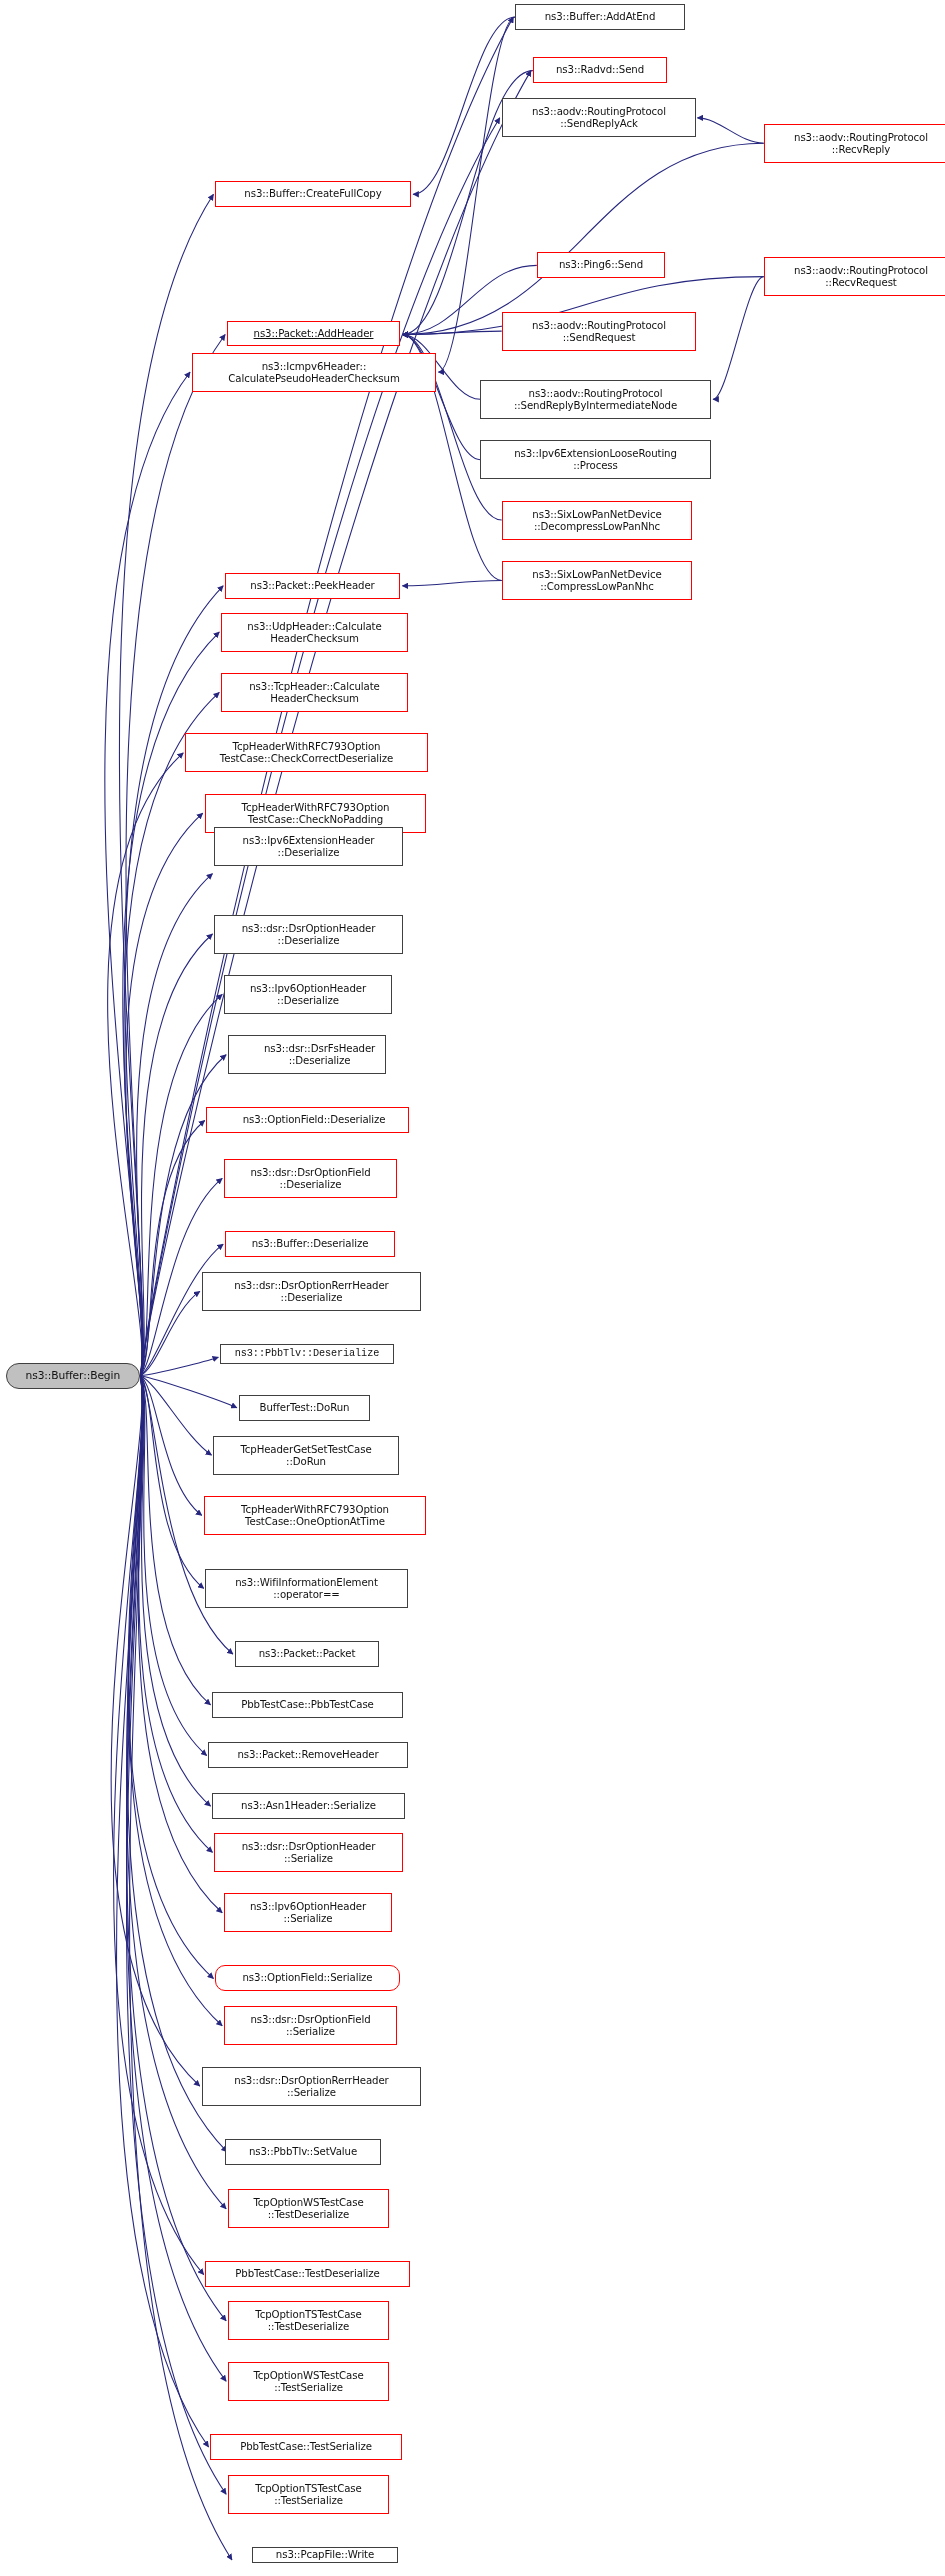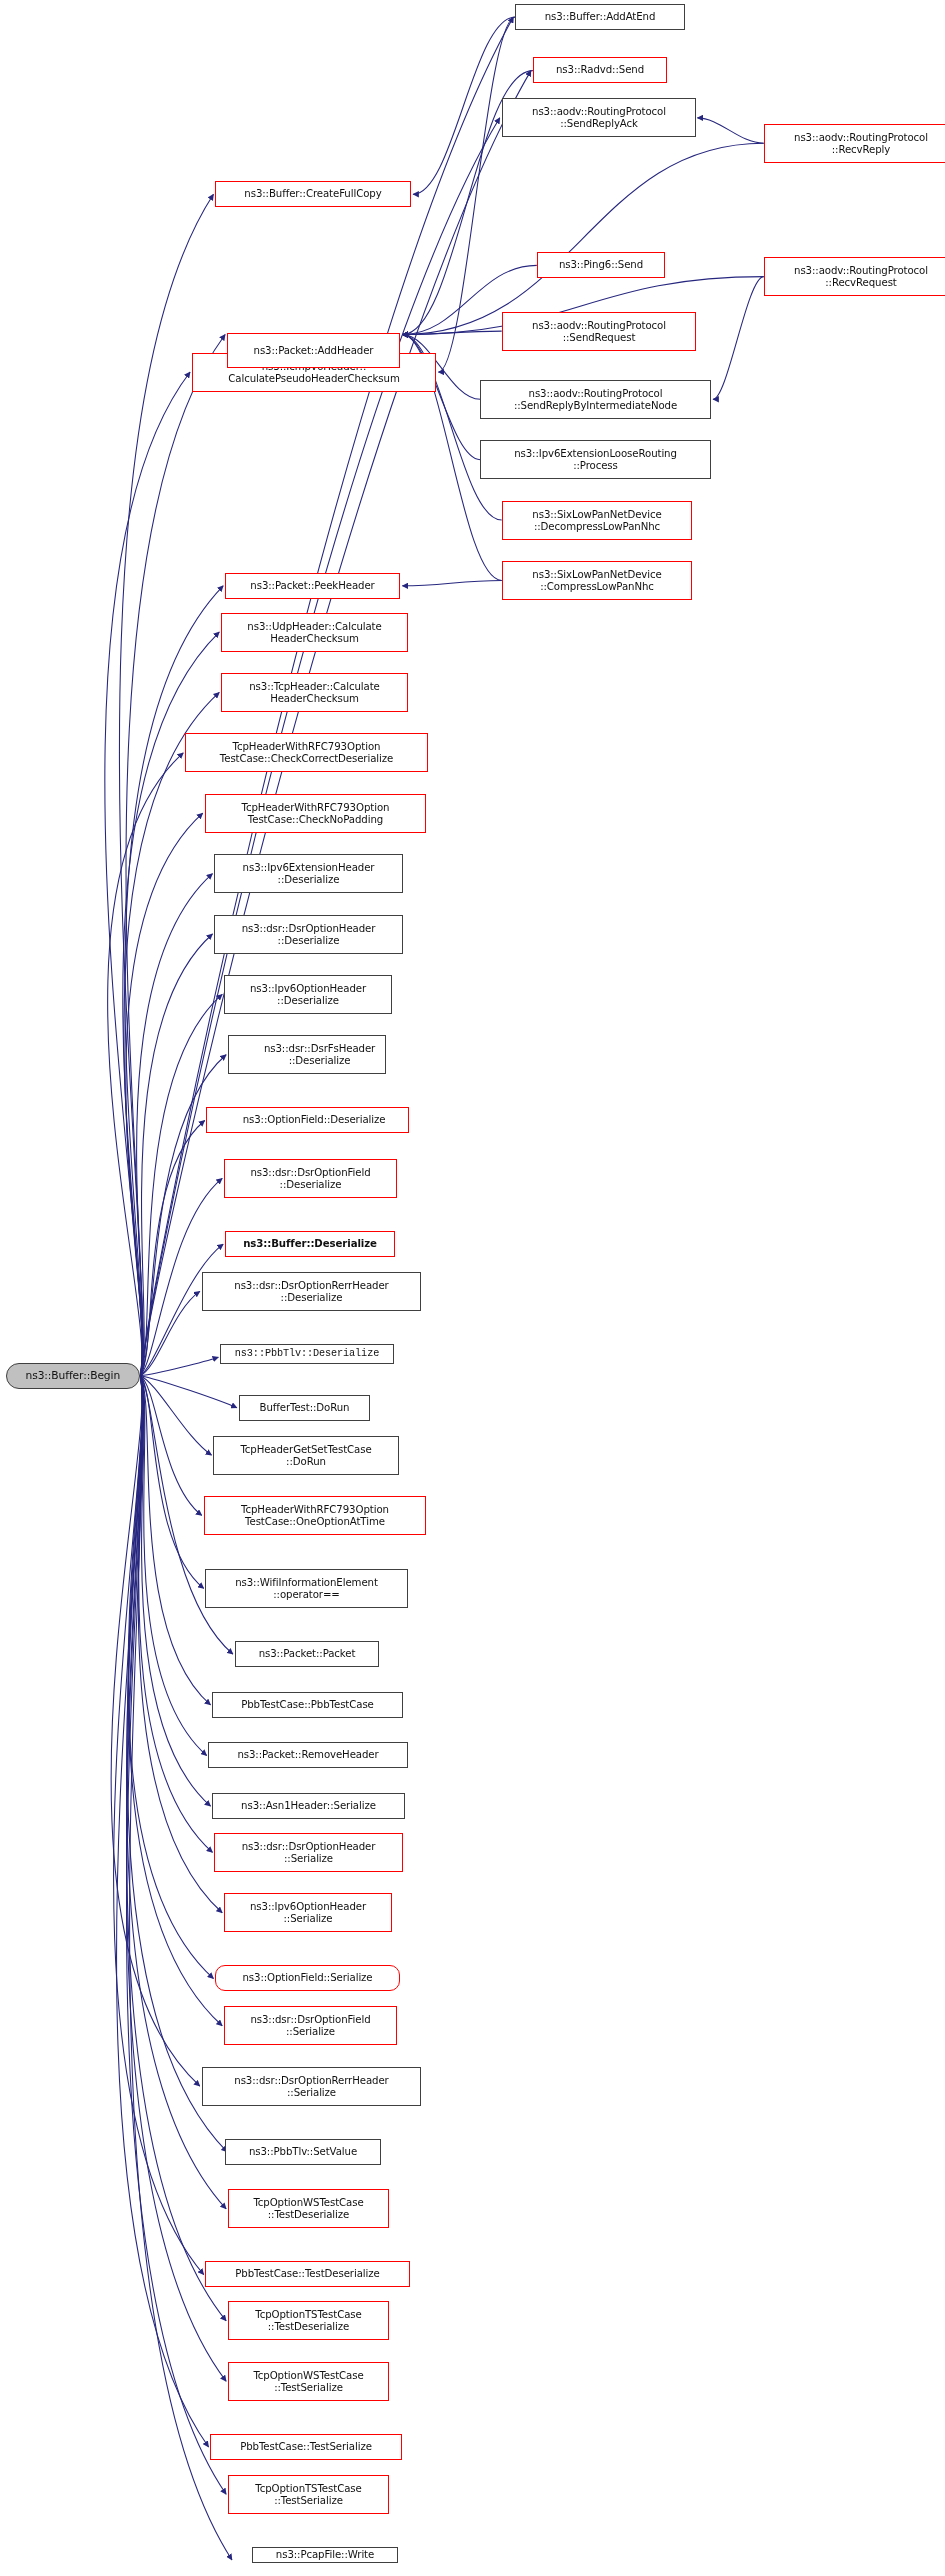--- a/index.html
+++ b/index.html
@@ -127,52 +127,52 @@
       <div class="node grey" style="left: 502px; top: 98px; width: 194px; height: 39px;">ns3::aodv::RoutingProtocol
 ::SendReplyAck</div>
       <div class="node red" style="left: 764px; top: 124px; width: 194px; height: 39px;">ns3::aodv::RoutingProtocol
 ::RecvReply</div>
       <div class="node red" style="left: 215px; top: 181px; width: 196px; height: 26px;">ns3::Buffer::CreateFullCopy</div>
       <div class="node red" style="left: 537px; top: 252px; width: 128px; height: 26px;">ns3::Ping6::Send</div>
       <div class="node red" style="left: 764px; top: 257px; width: 194px; height: 39px;">ns3::aodv::RoutingProtocol
 ::RecvRequest</div>
       <div class="node red" style="left: 192px; top: 353px; width: 244px; height: 39px;">ns3::Icmpv6Header::
 CalculatePseudoHeaderChecksum</div>
-      <div class="node red" style="left: 227px; top: 333px; width: 173px; height: 35px;">ns3::Packet::AddHeader</div>
+      <div class="node red" style="left: 227px; top: 321px; width: 173px; height: 25px; text-decoration: underline;">ns3::Packet::AddHeader</div>
       <div class="node red" style="left: 502px; top: 312px; width: 194px; height: 39px;">ns3::aodv::RoutingProtocol
 ::SendRequest</div>
       <div class="node grey" style="left: 480px; top: 380px; width: 231px; height: 39px;">ns3::aodv::RoutingProtocol
 ::SendReplyByIntermediateNode</div>
       <div class="node grey" style="left: 480px; top: 440px; width: 231px; height: 39px;">ns3::Ipv6ExtensionLooseRouting
 ::Process</div>
       <div class="node red" style="left: 502px; top: 501px; width: 190px; height: 39px;">ns3::SixLowPanNetDevice
 ::DecompressLowPanNhc</div>
       <div class="node red" style="left: 502px; top: 561px; width: 190px; height: 39px;">ns3::SixLowPanNetDevice
 ::CompressLowPanNhc</div>
       <div class="node red" style="left: 225px; top: 573px; width: 175px; height: 26px;">ns3::Packet::PeekHeader</div>
       <div class="node red" style="left: 221px; top: 613px; width: 187px; height: 39px;">ns3::UdpHeader::Calculate
 HeaderChecksum</div>
       <div class="node red" style="left: 221px; top: 673px; width: 187px; height: 39px;">ns3::TcpHeader::Calculate
 HeaderChecksum</div>
       <div class="node red" style="left: 185px; top: 733px; width: 243px; height: 39px;">TcpHeaderWithRFC793Option
 TestCase::CheckCorrectDeserialize</div>
       <div class="node red" style="left: 205px; top: 794px; width: 221px; height: 39px;">TcpHeaderWithRFC793Option
 TestCase::CheckNoPadding</div>
-      <div class="node grey" style="left: 214px; top: 854px; width: 189px; height: 39px;">ns3::Ipv6ExtensionHeader
+      <div class="node grey" style="left: 214px; top: 827px; width: 189px; height: 39px;">ns3::Ipv6ExtensionHeader
 ::Deserialize</div>
       <div class="node grey" style="left: 214px; top: 915px; width: 189px; height: 39px;">ns3::dsr::DsrOptionHeader
 ::Deserialize</div>
       <div class="node grey" style="left: 224px; top: 975px; width: 168px; height: 39px;">ns3::Ipv6OptionHeader
 ::Deserialize</div>
       <div class="node grey" style="left: 228px; top: 1035px; width: 158px; height: 39px; padding-left: 28px;">ns3::dsr::DsrFsHeader
 ::Deserialize</div>
       <div class="node red" style="left: 206px; top: 1107px; width: 203px; height: 26px; padding-left: 16px;">ns3::OptionField::Deserialize</div>
       <div class="node red" style="left: 224px; top: 1159px; width: 173px; height: 39px;">ns3::dsr::DsrOptionField
 ::Deserialize</div>
-      <div class="node red" style="left: 225px; top: 1231px; width: 170px; height: 26px; font-weight: bold;">ns3::Buffer::Deserialize</div>
+      <div class="node red" style="left: 225px; top: 1231px; width: 170px; height: 26px;">ns3::Buffer::Deserialize</div>
       <div class="node grey" style="left: 202px; top: 1272px; width: 219px; height: 39px;">ns3::dsr::DsrOptionRerrHeader
 ::Deserialize</div>
       <div class="node grey" style="left: 220px; top: 1344px; width: 174px; height: 20px; font-family: Liberation Mono, monospace;">ns3::PbbTlv::Deserialize</div>
       <div class="node grey" style="left: 239px; top: 1395px; width: 131px; height: 26px;">BufferTest::DoRun</div>
       <div class="node grey" style="left: 213px; top: 1436px; width: 186px; height: 39px;">TcpHeaderGetSetTestCase
 ::DoRun</div>
       <div class="node red" style="left: 204px; top: 1496px; width: 222px; height: 39px;">TcpHeaderWithRFC793Option
 TestCase::OneOptionAtTime</div>
       <div class="node grey" style="left: 205px; top: 1569px; width: 203px; height: 39px;">ns3::WifiInformationElement
 ::operator==</div>

